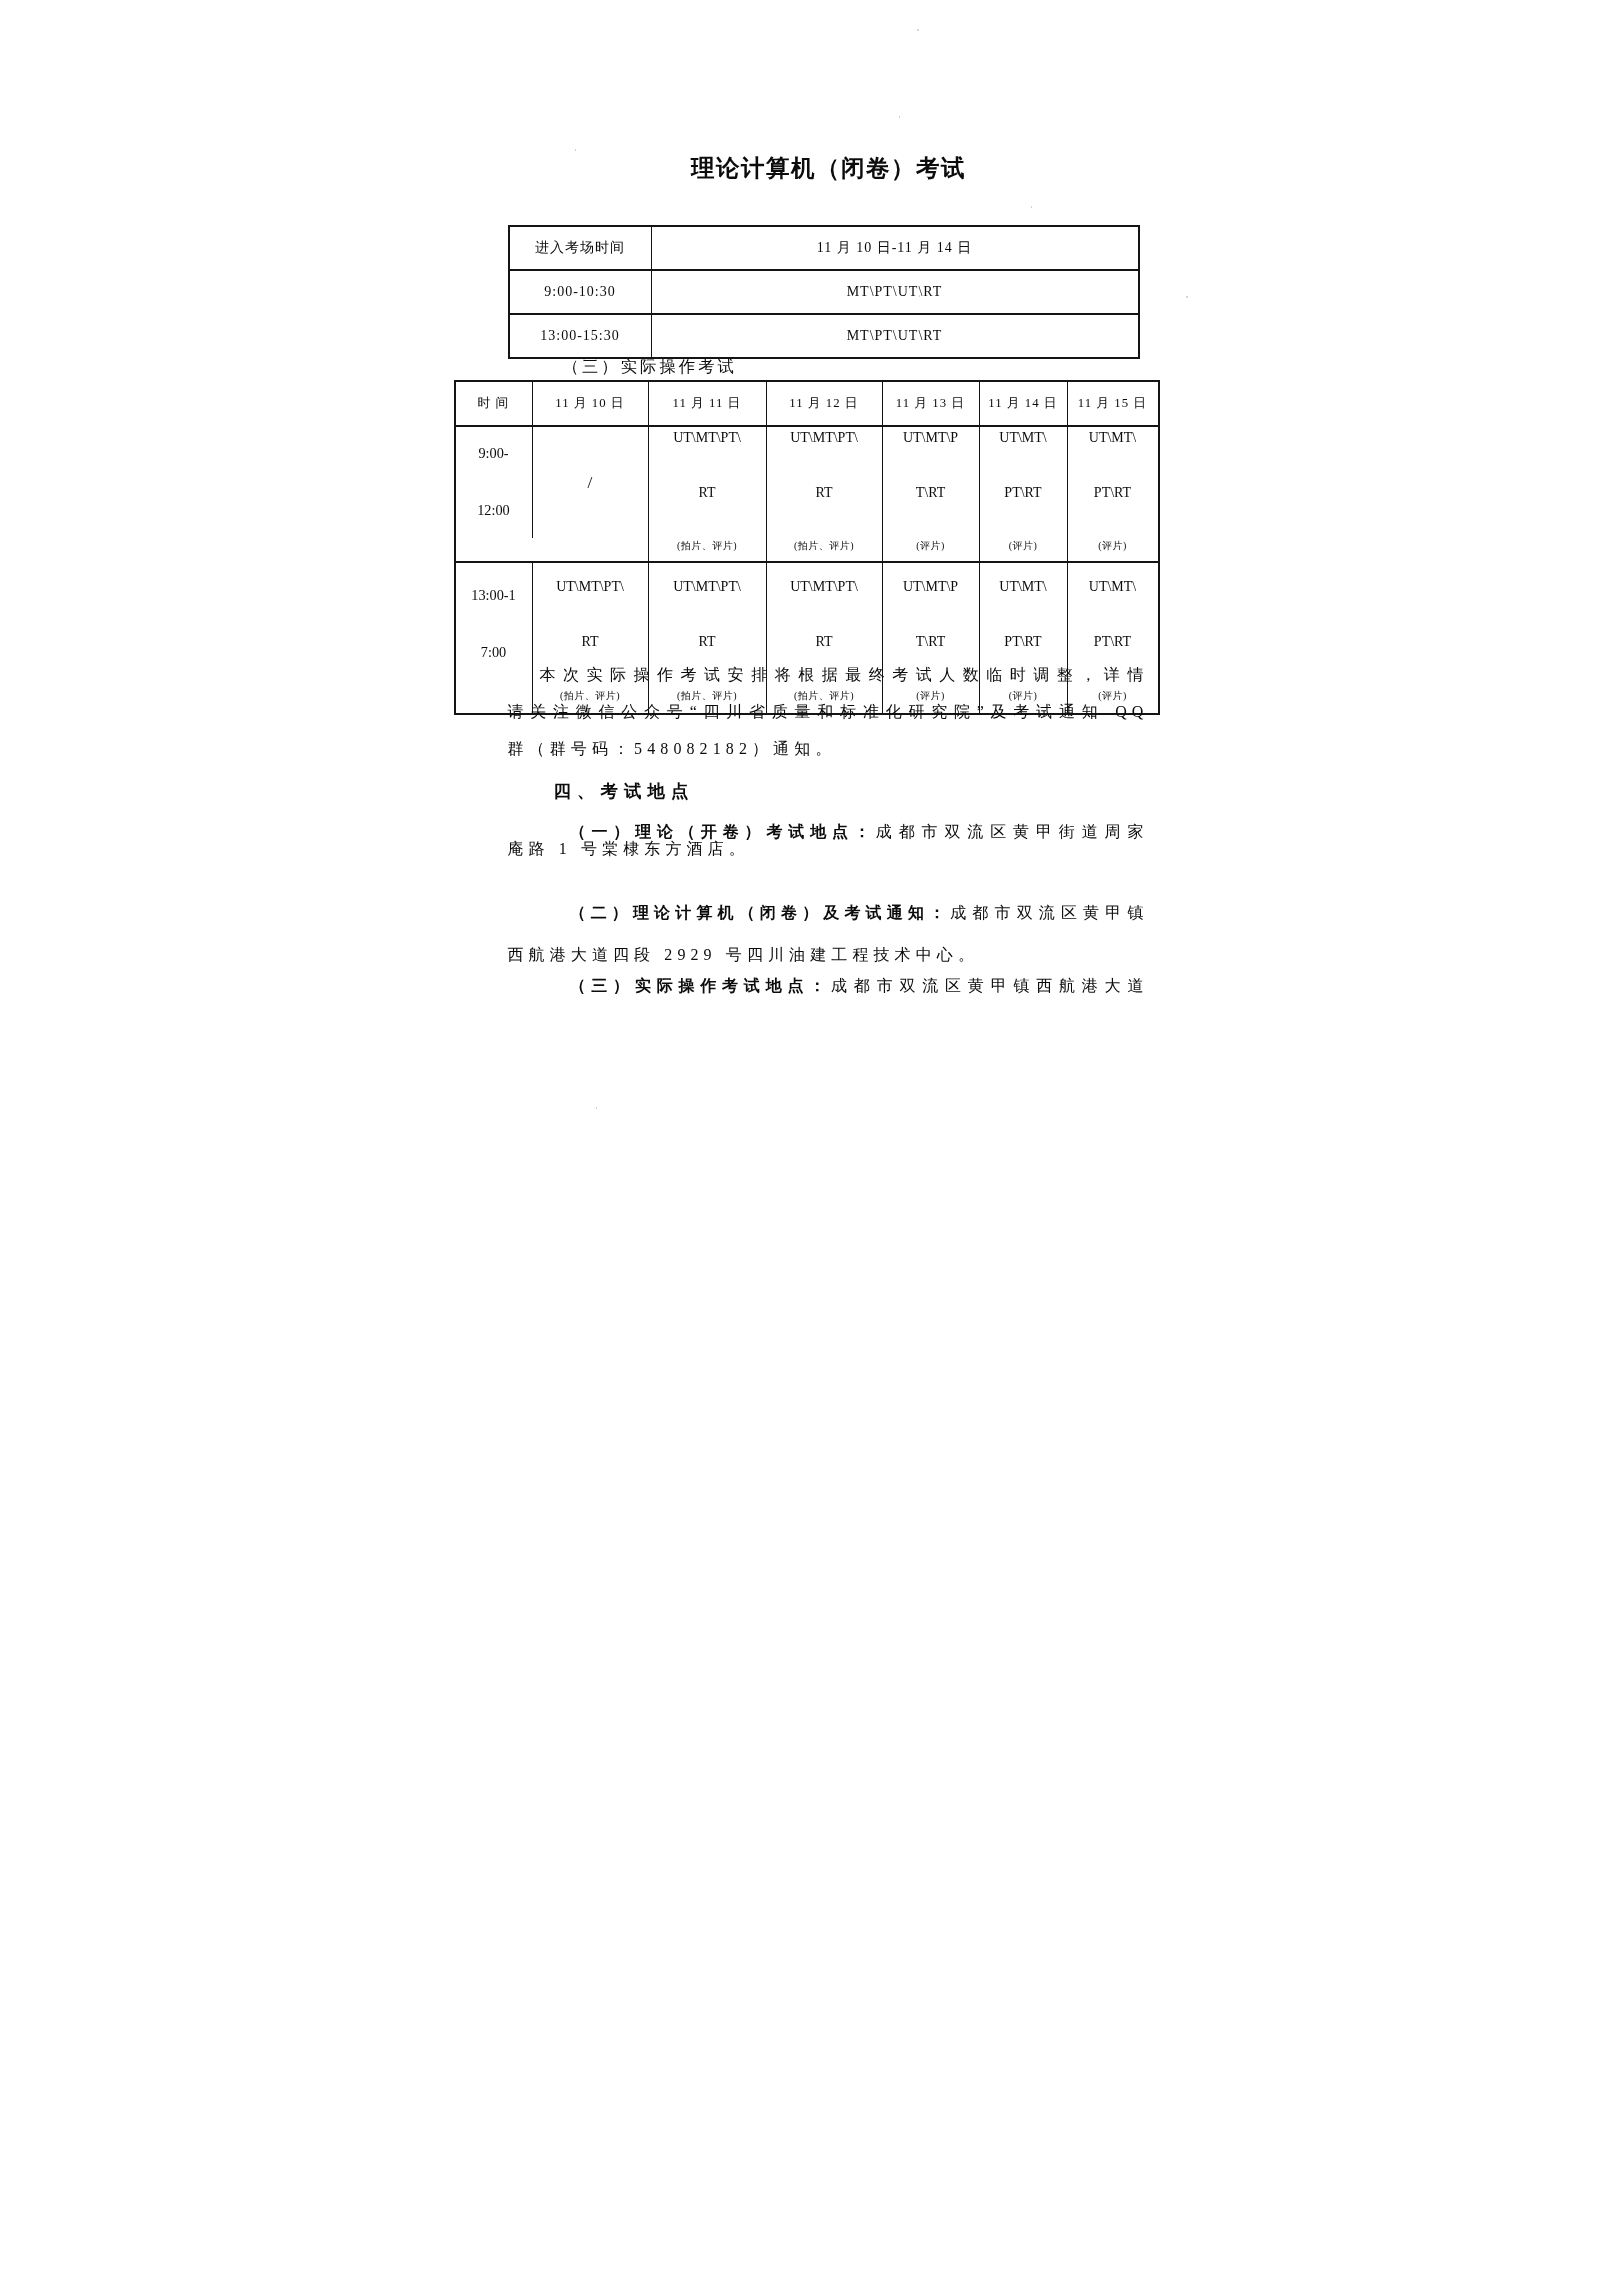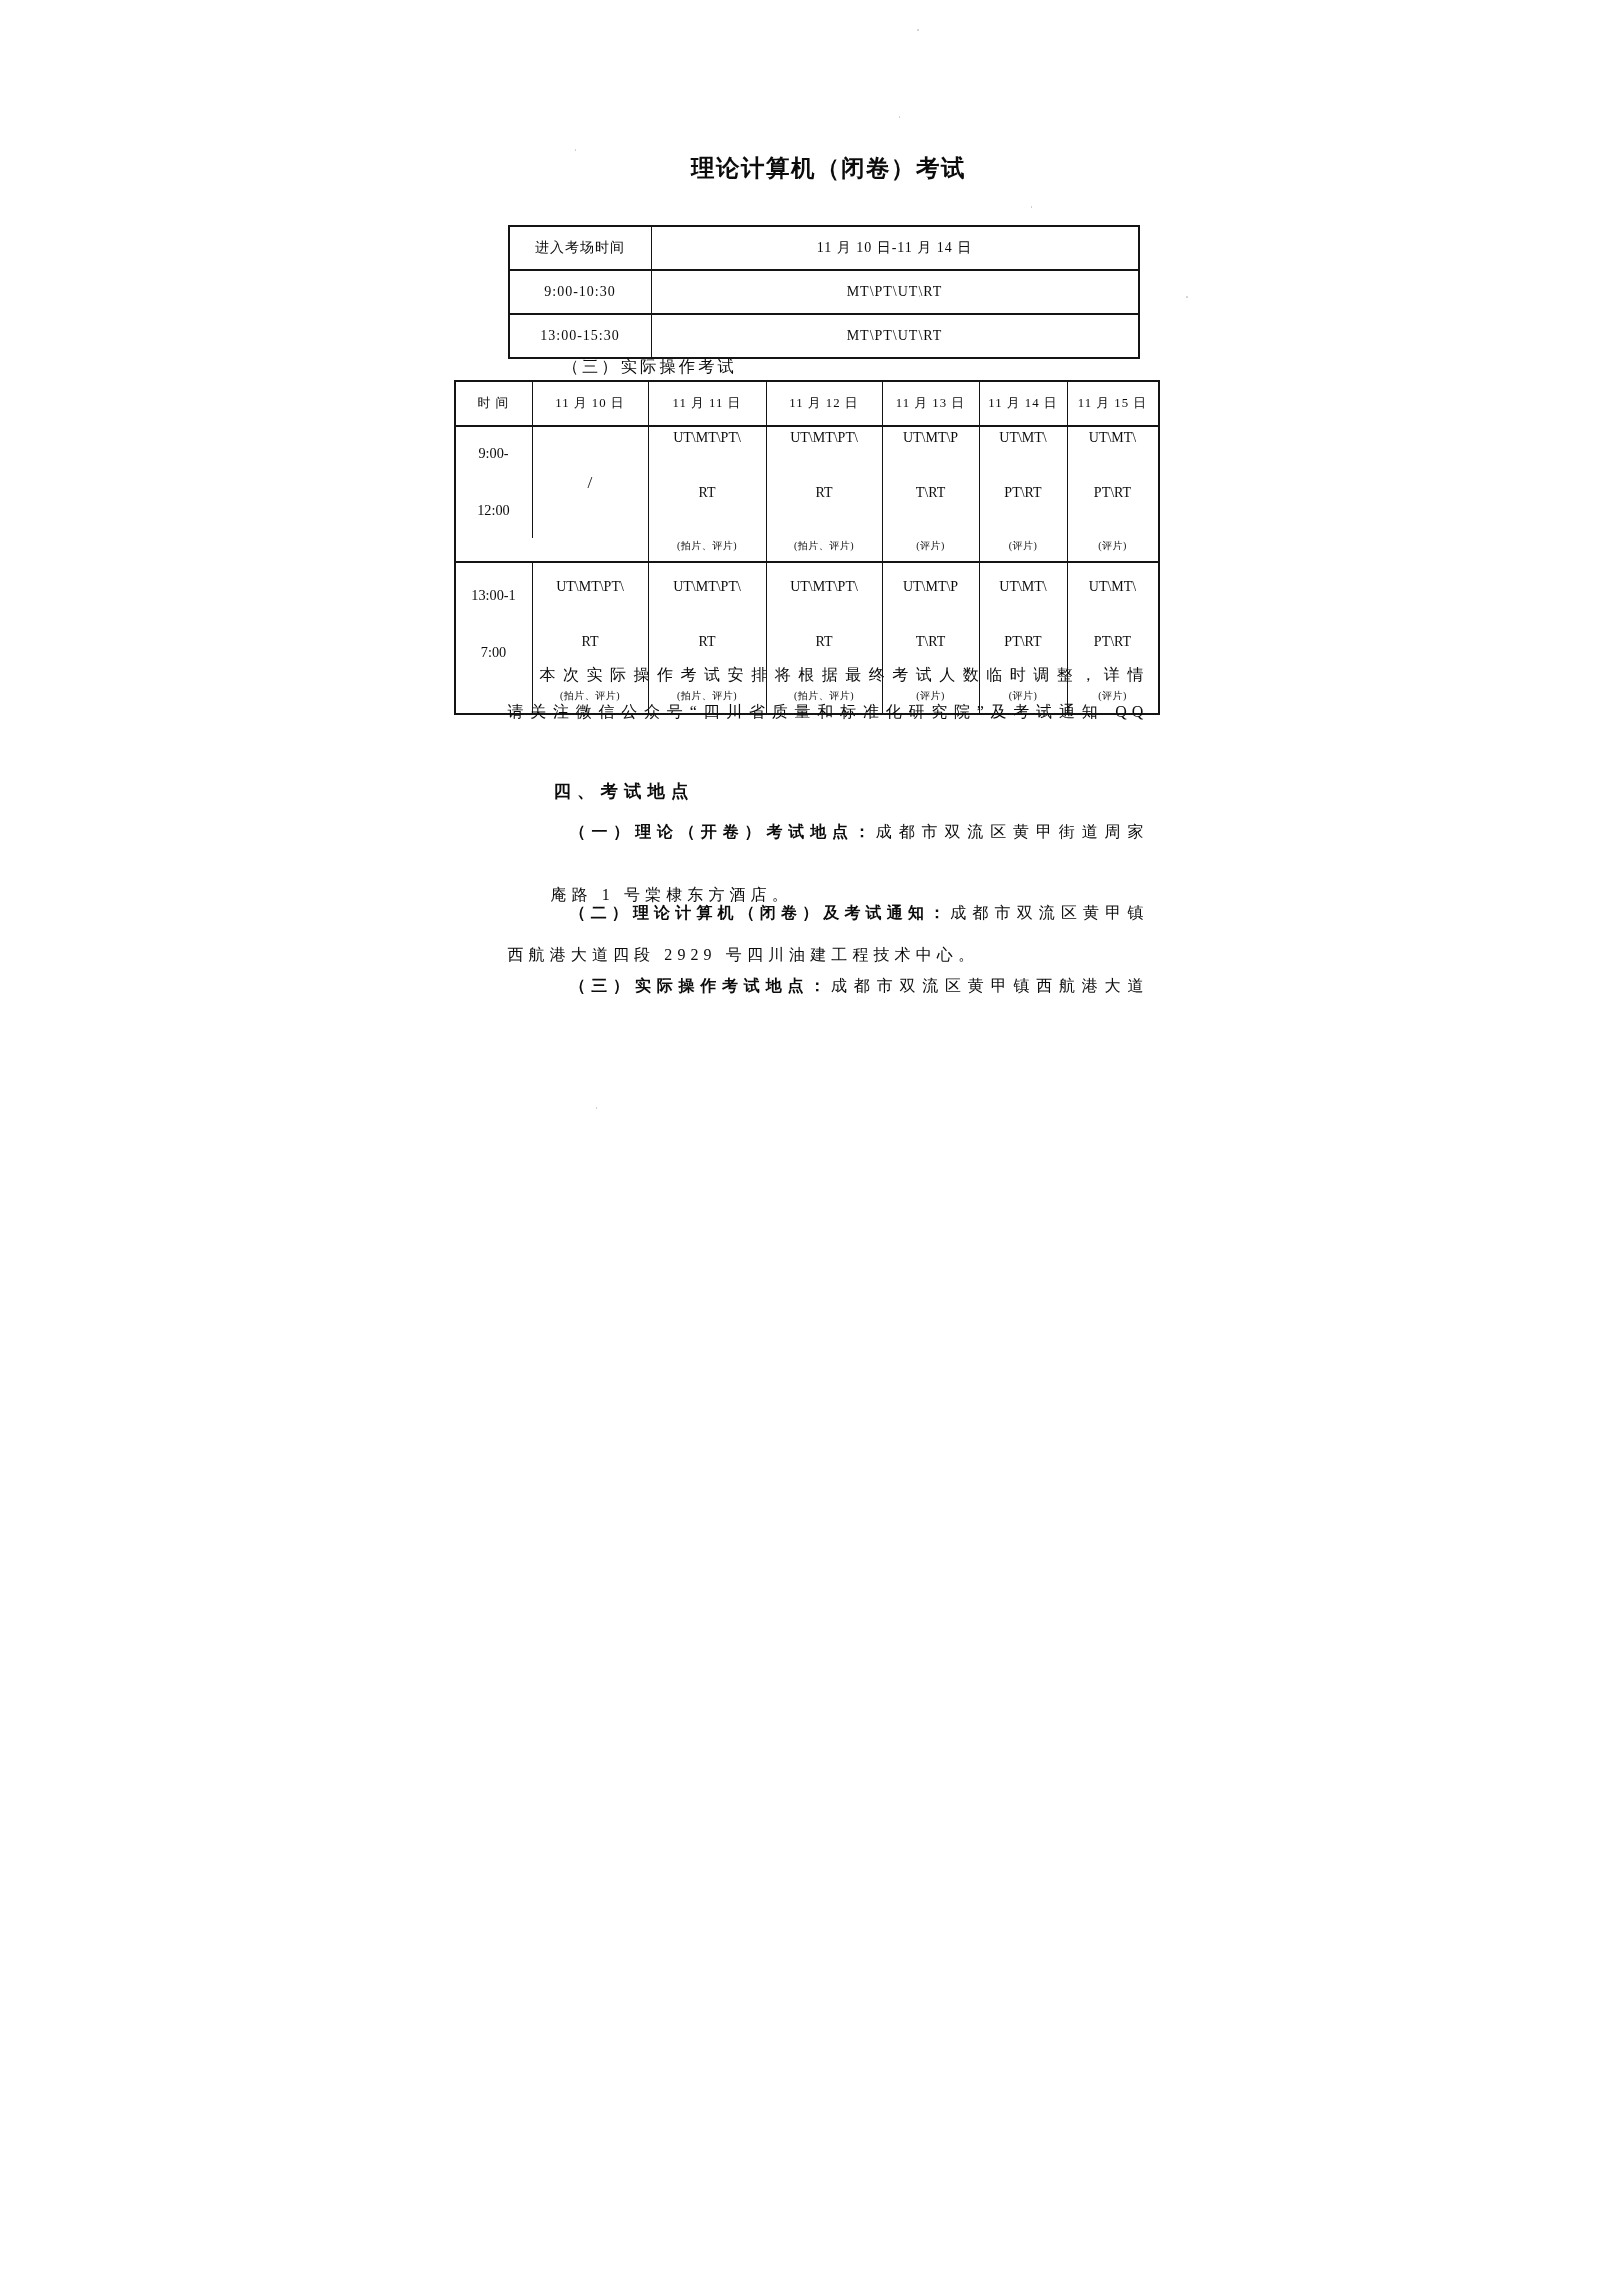--- a/index.html
+++ b/index.html
@@ -74,21 +74,21 @@
     position:absolute;left:102px;width:641px;
     font-size:16px;letter-spacing:5.1px;line-height:22.5px;
   }
   .locline .b{
     font-weight:700;
     font-family:"Liberation Sans","DejaVu Sans",sans-serif;
     letter-spacing:4.1px;
   }
   .locline.just{text-align:justify;text-align-last:justify;}
   .locline.ind{text-indent:62px;}
-  .l0{top:821px;} .l1{top:884px;margin-left:43px;} .l2{top:902px;} .l3{top:944px;} .l4{top:975px;}
+  .l0{top:821px;} .l1{top:838px;} .l2{top:902px;} .l3{top:944px;} .l4{top:975px;}
   
   .speck{position:absolute;border-radius:50%;background:#9a9a9a;opacity:.55;}
 </style>
 </head>
 <body>
 
 <div class="page">
 
   <div class="doc-title">理论计算机（闭卷）考试</div>
 
@@ -178,20 +178,21 @@
     <div class="cell r2 bt bl sched">
       <div class="line">UT\MT\</div>
       <div class="line">PT\RT</div>
       <div class="line cn">(评片)</div>
     </div>
   </div>
 
   <div class="notice">
     <div class="nline just ind">本次实际操作考试安排将根据最终考试人数临时调整，详情</div>
     <div class="nline just">请关注微信公众号“四川省质量和标准化研究院”及考试通知 QQ</div>
+    <div class="nline">群（群号码：548082182）通知。</div>
   </div>
 
   <div class="loc-heading">四、考试地点</div>
 
   <div class="locline l0 just ind">
     <span class="b">（一）理论（开卷）考试地点：</span><span>成都市双流区黄甲街道周家</span>
   </div>
   <div class="locline l1">
     <span>庵路 1 号棠棣东方酒店。</span>
   </div>

